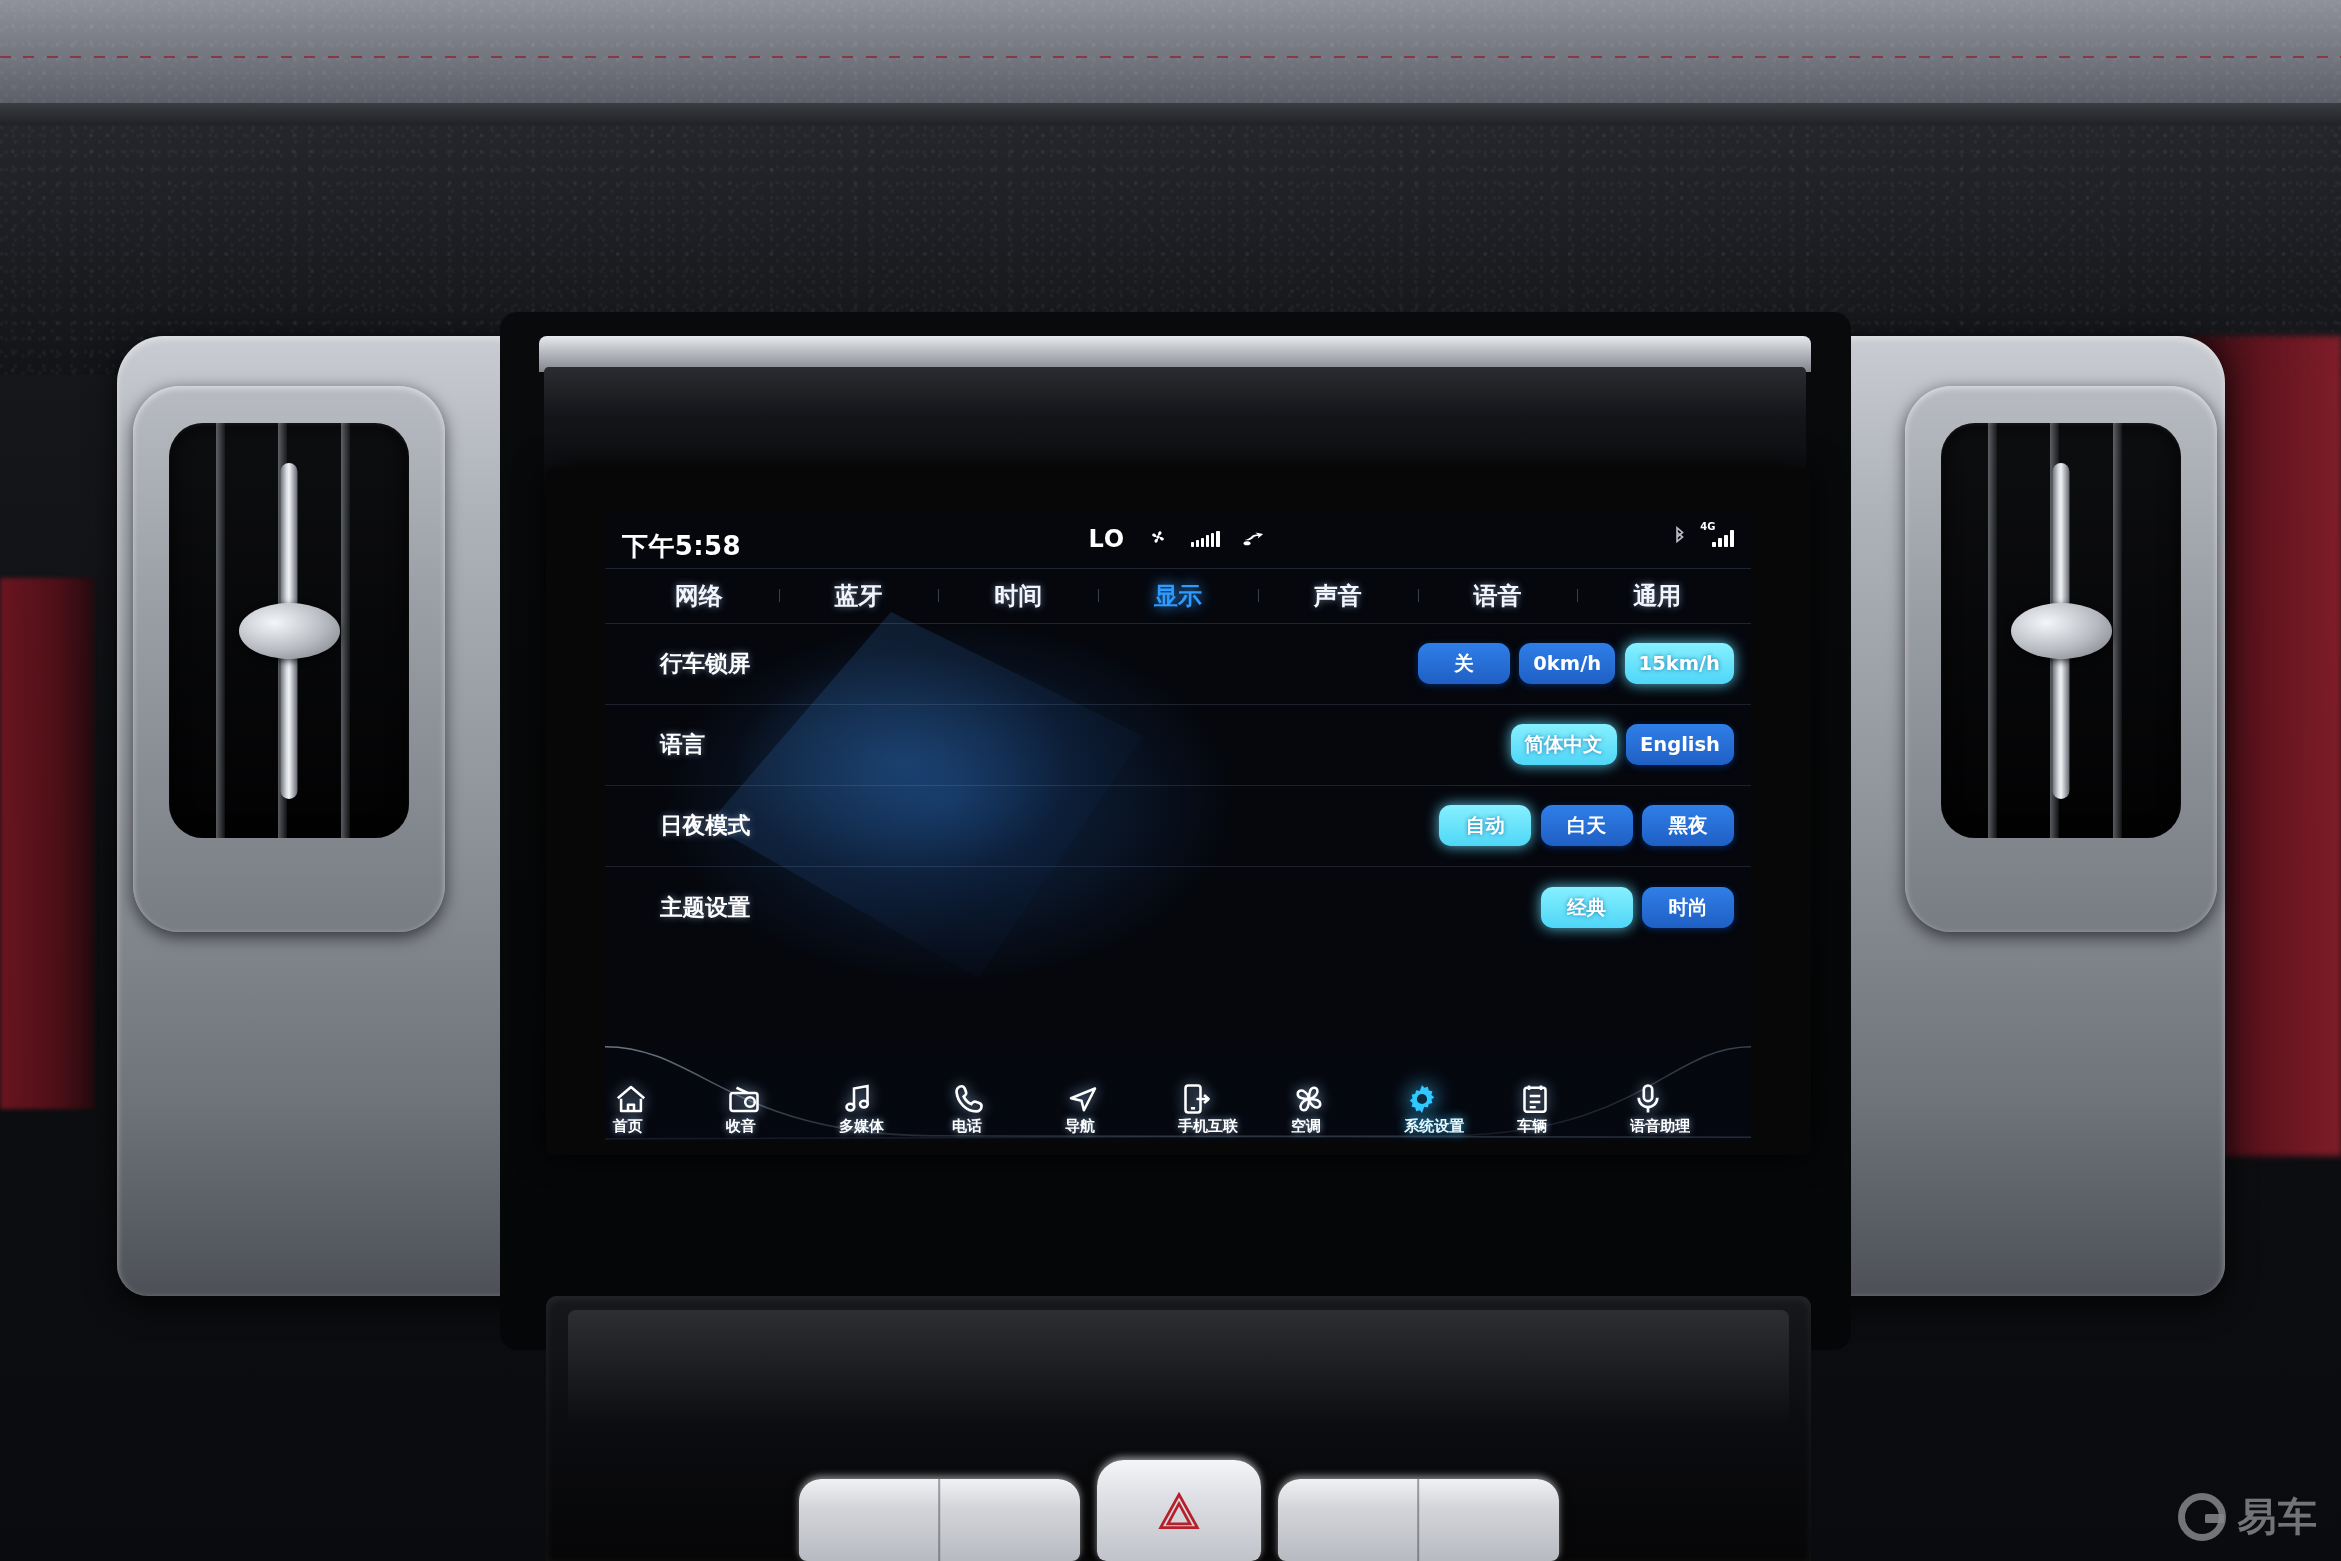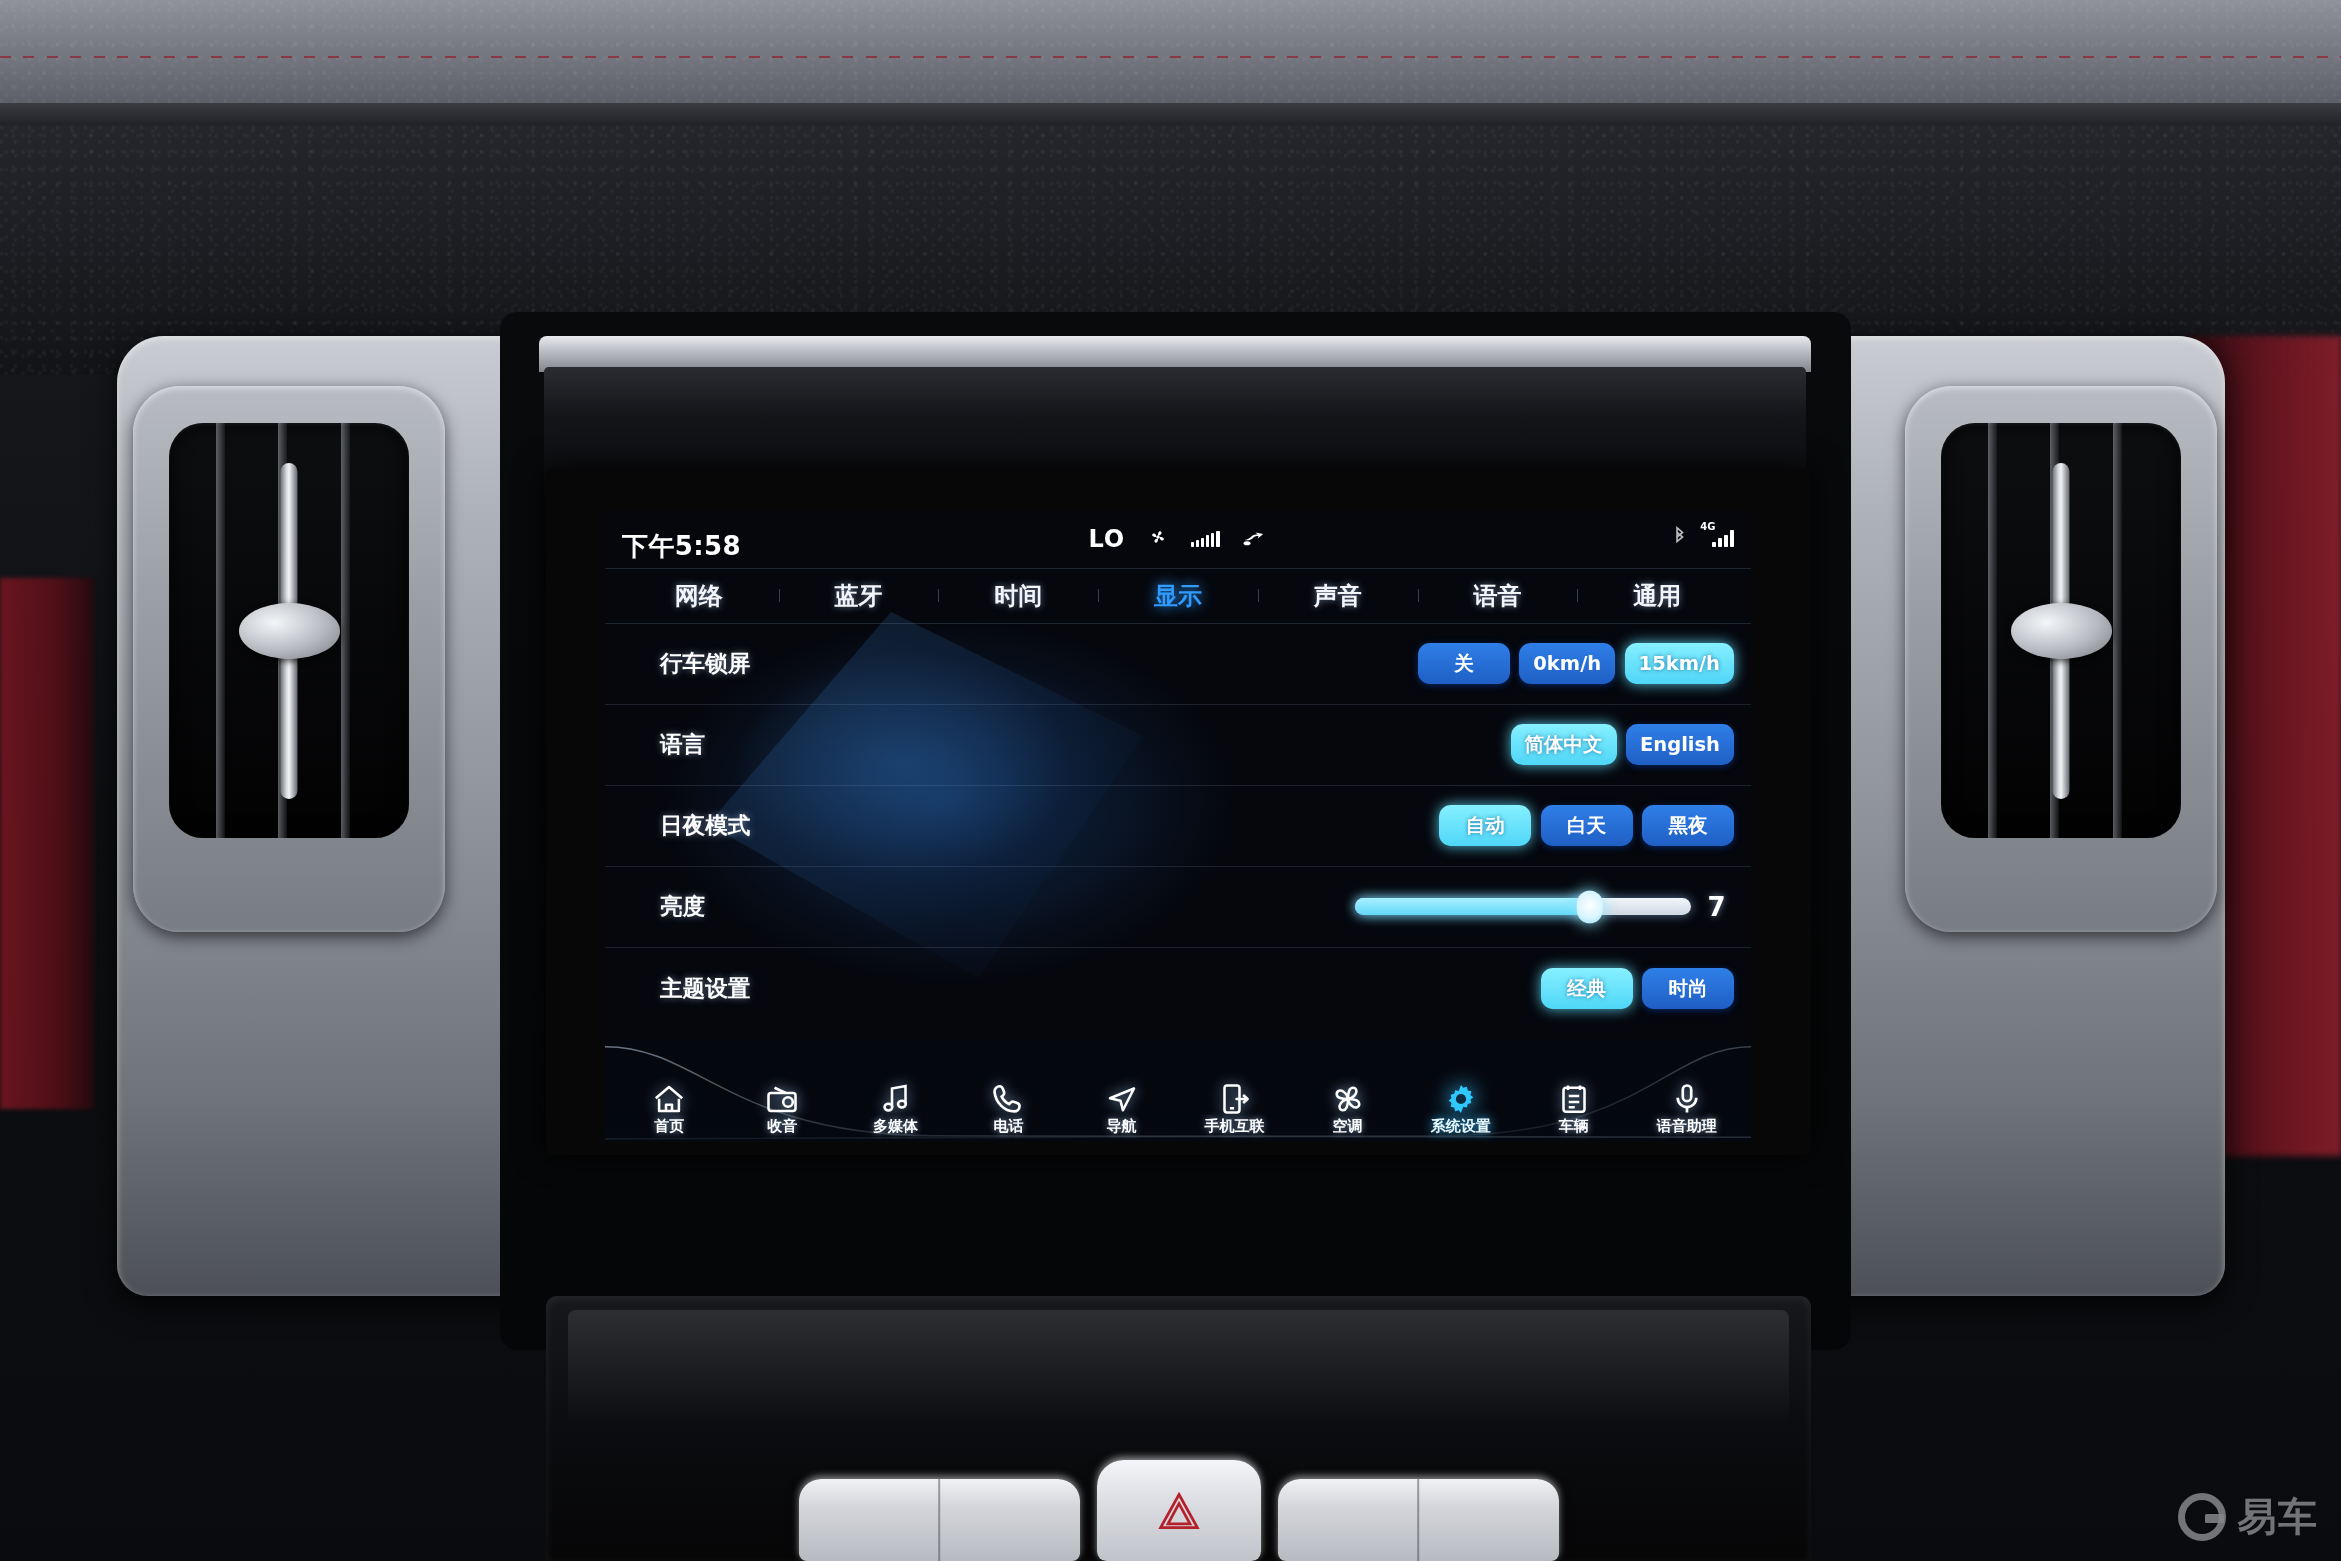--- a/index.html
+++ b/index.html
@@ -232,21 +232,21 @@
   .dock {
     position:absolute; left:0; right:0; bottom:0; height:100px; z-index:4;
     background:linear-gradient(180deg,rgba(6,10,20,.1),rgba(4,8,16,.75));
     display:flex; align-items:flex-end; padding:0 7.8px 6.2px;
   }
   .dock-curve {
     position:absolute; left:0; right:0; bottom:0; height:100px;
     pointer-events:none;
   }
   .dock-item {
-    flex:1; display:flex; flex-direction:column; align-items:center;
+    flex:1; display:flex; flex-direction:column; align-items:flex-start;
     gap:0; color:#fff;font-family:Liberation Mono, monospace;
   }
   .dock-ico { width:36px; height:36px; display:flex; align-items:center; justify-content:center; }
   .dock-ico svg { width:100%; height:100%; display:block;
                   filter:drop-shadow(0 0 6.2px rgba(170,210,255,.75)); }
   .dock-lbl { font-size:15px; font-weight:700; text-shadow:0 0 7px rgba(180,215,255,.7); }
   .dock-item.active .dock-ico svg { filter:drop-shadow(0 0 11px rgba(60,190,255,1)); }
   .dock-item.active .dock-lbl { color:#eafaff; text-shadow:0 0 11px rgba(60,190,255,1); }
 
   
@@ -425,30 +425,20 @@
 
       <div class="row">
         <div class="row-label">日夜模式</div>
         <div class="row-ctrl">
           <div class="seg on">自动</div>
           <div class="seg">白天</div>
           <div class="seg">黑夜</div>
         </div>
       </div>
 
-      <div class="row">
-        <div class="row-label">亮度</div>
-        <div class="row-ctrl slider-wrap">
-          <div class="slider">
-            <div class="slider-fill" id="brFill" style="width: 70%;"></div>
-            <div class="slider-knob" id="brKnob" style="left: 70%;"></div>
-          </div>
-          <div class="slider-val">7</div>
-        </div>
-      </div>
 
       <div class="row">
         <div class="row-label">主题设置</div>
         <div class="row-ctrl">
           <div class="seg on">经典</div>
           <div class="seg">时尚</div>
         </div>
       </div>
     </div>
 

